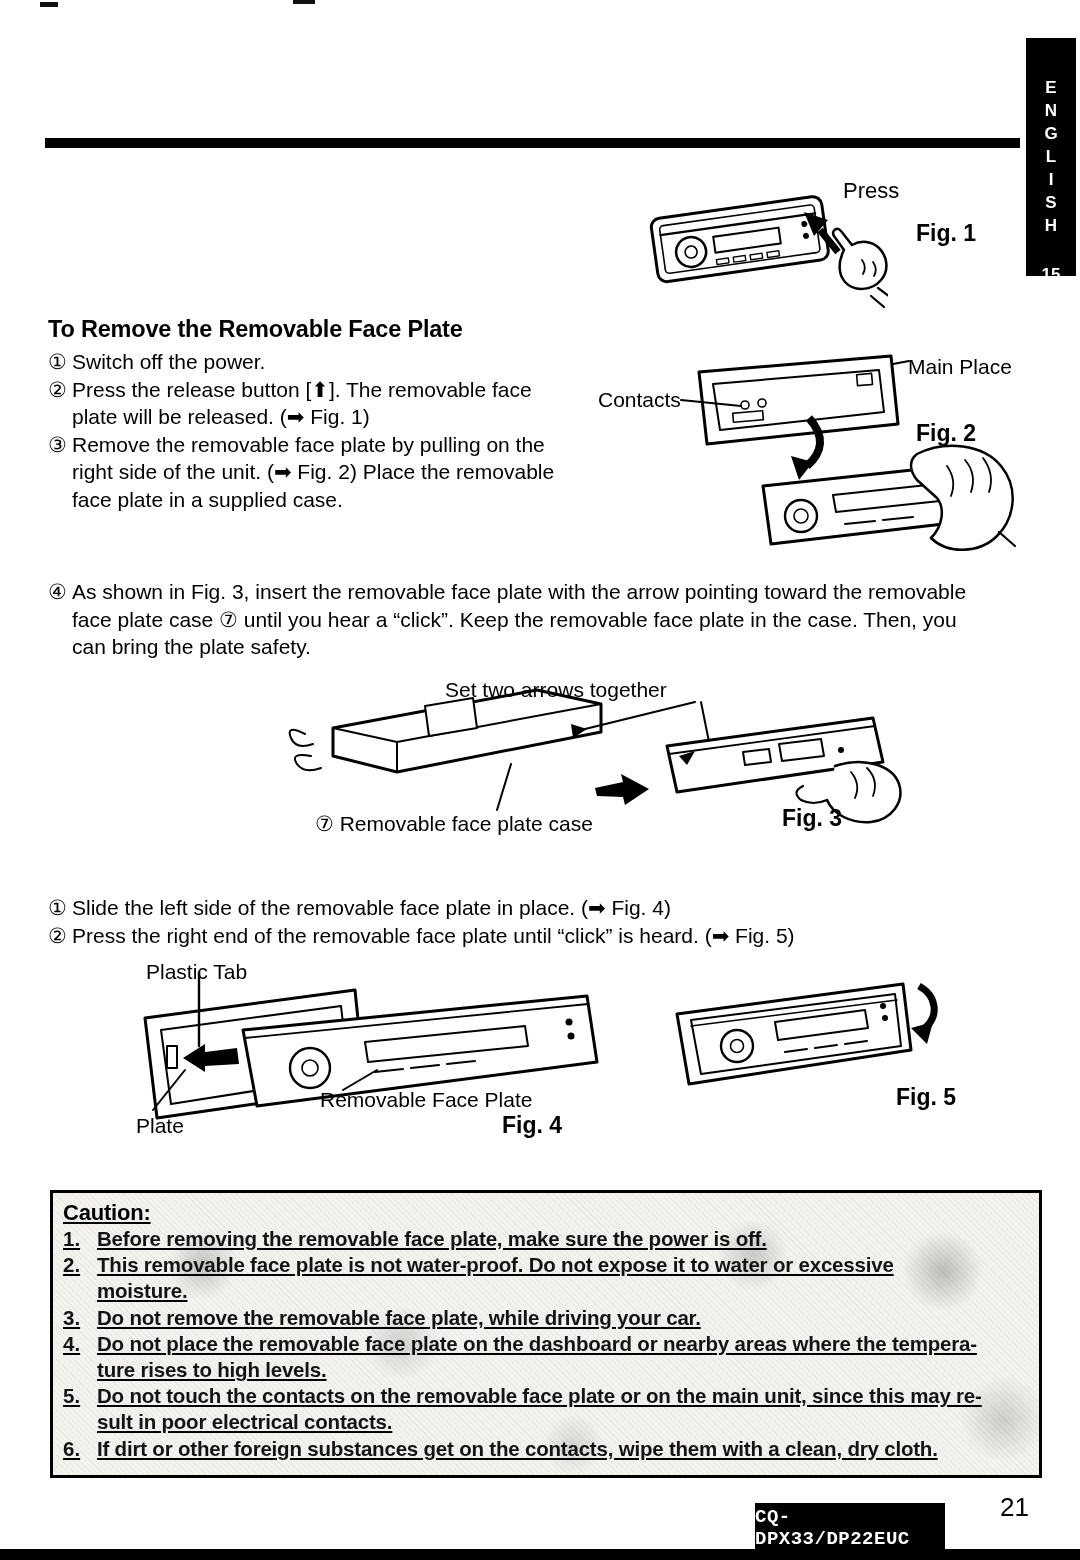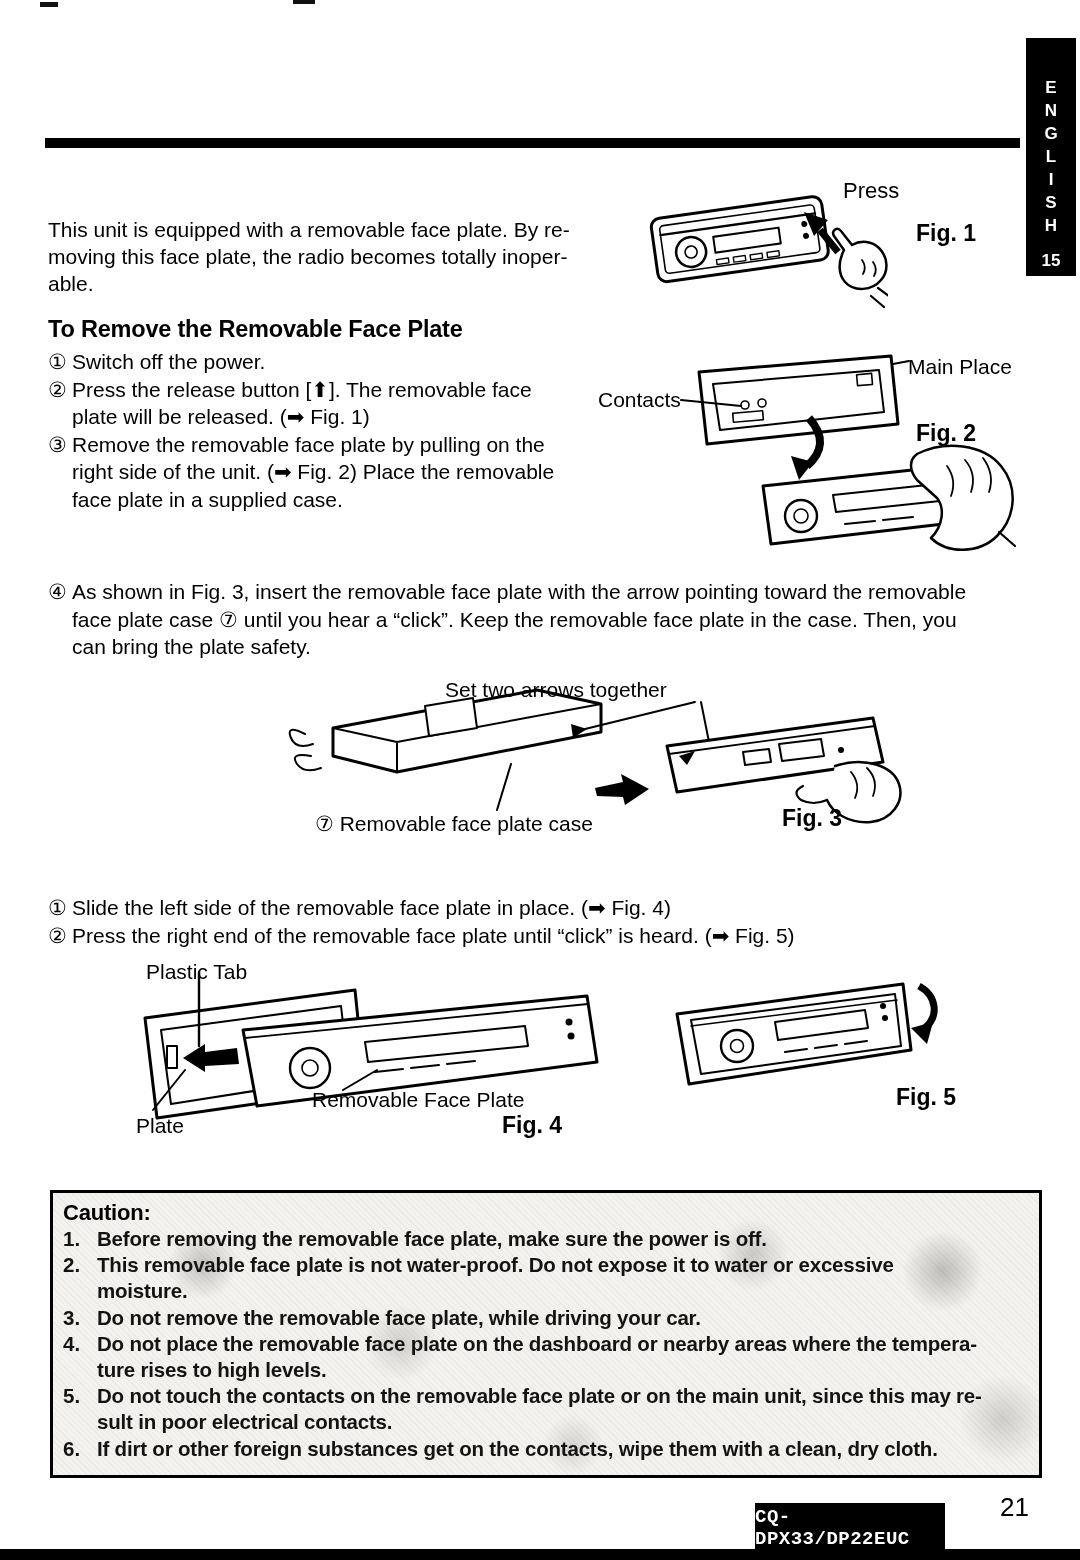--- a/index.html
+++ b/index.html
@@ -11,21 +11,21 @@
   .pre{white-space:pre-line;}
   
   #rule-top{left:45px; top:138px; width:975px; height:10px; background:#000;}
   .noise{background:#111;}
   
   #english-tab{
     left:1026px; top:38px; width:50px; height:238px; background:#000;
     display:flex; flex-direction:column; align-items:center; padding-top:38px; box-sizing:border-box;
   }
   #english-tab .ltr{color:#fff; font-size:17px; font-weight:bold; line-height:23px;}
-  #english-tab .pg{color:#fff; font-size:17px; font-weight:bold; margin-top:14px;}
+  #english-tab .pg{color:#fff; font-size:17px; font-weight:bold; margin-top:28px;}
   
   #page-title{left:48px; top:156px; font-size:41px; font-weight:bold; letter-spacing:-1px;}
   #intro{left:48px; top:216px; width:600px; font-size:21px; line-height:27px;}
   .section-heading{font-size:23.5px; font-weight:bold; letter-spacing:-0.2px;}
   #remove-heading{left:48px; top:316px;}
   #install-heading{left:48px; top:861px;}
   .steps{display:flex; flex-direction:column;}
   .step{display:flex; align-items:flex-start;}
   .step .num{width:24px; flex:0 0 24px; font-size:21px; line-height:27.5px;}
   .step .txt{flex:1; font-size:21px; line-height:27.5px;}
@@ -41,20 +41,21 @@
     border:3px solid #000; padding:7px 12px 16px 10px;
     background-color:#f4f2ee;
     background-image:
       radial-gradient(circle 48px at 150px 72px, rgba(0,0,0,.20), rgba(0,0,0,0) 72%),
       radial-gradient(circle 52px at 348px 150px, rgba(0,0,0,.14), rgba(0,0,0,0) 72%),
       radial-gradient(circle 50px at 700px 62px, rgba(0,0,0,.17), rgba(0,0,0,0) 72%),
       radial-gradient(circle 56px at 890px 78px, rgba(0,0,0,.22), rgba(0,0,0,0) 72%),
       radial-gradient(circle 42px at 520px 252px, rgba(0,0,0,.12), rgba(0,0,0,0) 72%),
       radial-gradient(circle 60px at 950px 226px, rgba(0,0,0,.15), rgba(0,0,0,0) 72%),
       repeating-linear-gradient(45deg, rgba(0,0,0,0.035) 0 1px, rgba(0,0,0,0) 1px 4px);
+    text-decoration: underline;
   }
   #caution-heading{font-size:22px; font-weight:bold; letter-spacing:-0.2px;}
   .caution-item{display:flex; align-items:flex-start; color:#131313;}
   .caution-item .num{width:34px; flex:0 0 34px; font-size:20.5px; font-weight:700; line-height:26.2px;}
   .caution-item .txt{flex:1; font-size:20.5px; font-weight:700; line-height:26.2px; letter-spacing:-0.2px;}
   
   #model-box{
     left:755px; top:1503px; width:190px; height:50px; background:#000;
     display:flex; align-items:center; justify-content:flex-start;
   }
@@ -77,23 +78,20 @@
     <span class="ltr">E</span>
     <span class="ltr">N</span>
     <span class="ltr">G</span>
     <span class="ltr">L</span>
     <span class="ltr">I</span>
     <span class="ltr">S</span>
     <span class="ltr">H</span>
     <span class="pg">15</span>
   </div>
 
-  <div id="intro" class="abs pre">This unit is equipped with a removable face plate. By re-
-moving this face plate, the radio becomes totally inoper-
-able.</div>
 
   <svg class="abs" style="left:638px; top:160px;" width="250" height="150" viewBox="0 0 250 150">
     <g transform="rotate(-8 110 80)" fill="none" stroke="#000" stroke-width="3" stroke-linejoin="round" stroke-linecap="round">
       <rect x="16" y="46" width="172" height="64" rx="9" fill="#fff"></rect>
       <rect x="24" y="54" width="156" height="48" rx="4" stroke-width="1.6"></rect>
       <line x1="24" y1="63" x2="180" y2="63" stroke-width="2.4"></line>
       <circle cx="52" cy="84" r="15" stroke-width="2.6"></circle>
       <circle cx="52" cy="84" r="6" stroke-width="1.6"></circle>
       <rect x="76" y="72" width="66" height="16" stroke-width="2"></rect>
       <rect x="76" y="95" width="12" height="5" stroke-width="1.4"></rect>
@@ -229,21 +227,21 @@
       <circle cx="185" cy="98" r="20" stroke-width="2.4"></circle>
       <circle cx="185" cy="98" r="8" stroke-width="1.6"></circle>
       <path d="M240,72 L400,56 L403,76 L243,92 Z" stroke-width="2"></path>
       <path d="M250,102 l28,-3 M286,98 l28,-3 M322,94 l28,-3" stroke-width="2"></path>
       <circle cx="444" cy="52" r="3.5" fill="#000" stroke="none"></circle>
       <circle cx="446" cy="66" r="3.5" fill="#000" stroke="none"></circle>
       <line x1="252" y1="100" x2="218" y2="120" stroke-width="2"></line>
     </g>
   </svg>
   <div class="abs fig-label" style="left:146px; top:960px;">Plastic Tab</div>
-  <div class="abs fig-label" style="left:312px; top:1088px;">Removable Face Plate</div>
+  <div class="abs fig-label" style="left:320px; top:1088px;">Removable Face Plate</div>
   <div class="abs fig-label" style="left:136px; top:1114px;">Plate</div>
   <div class="abs fig-caption" style="left:502px; top:1112px;text-align:right;">Fig. 4</div>
 
   <svg class="abs" style="left:655px; top:962px;" width="300" height="140" viewBox="0 0 300 140">
     <g fill="none" stroke="#000" stroke-linejoin="round" stroke-linecap="round">
       <path d="M22,52 L248,22 L256,88 L34,122 Z" fill="#fff" stroke-width="3"></path>
       <path d="M36,58 L240,32 L246,84 L46,112 Z" stroke-width="2"></path>
       <path d="M36,64 L242,38" stroke-width="1.6"></path>
       <circle cx="82" cy="84" r="16" stroke-width="2.4"></circle>
       <circle cx="82" cy="84" r="6.5" stroke-width="1.6"></circle>

